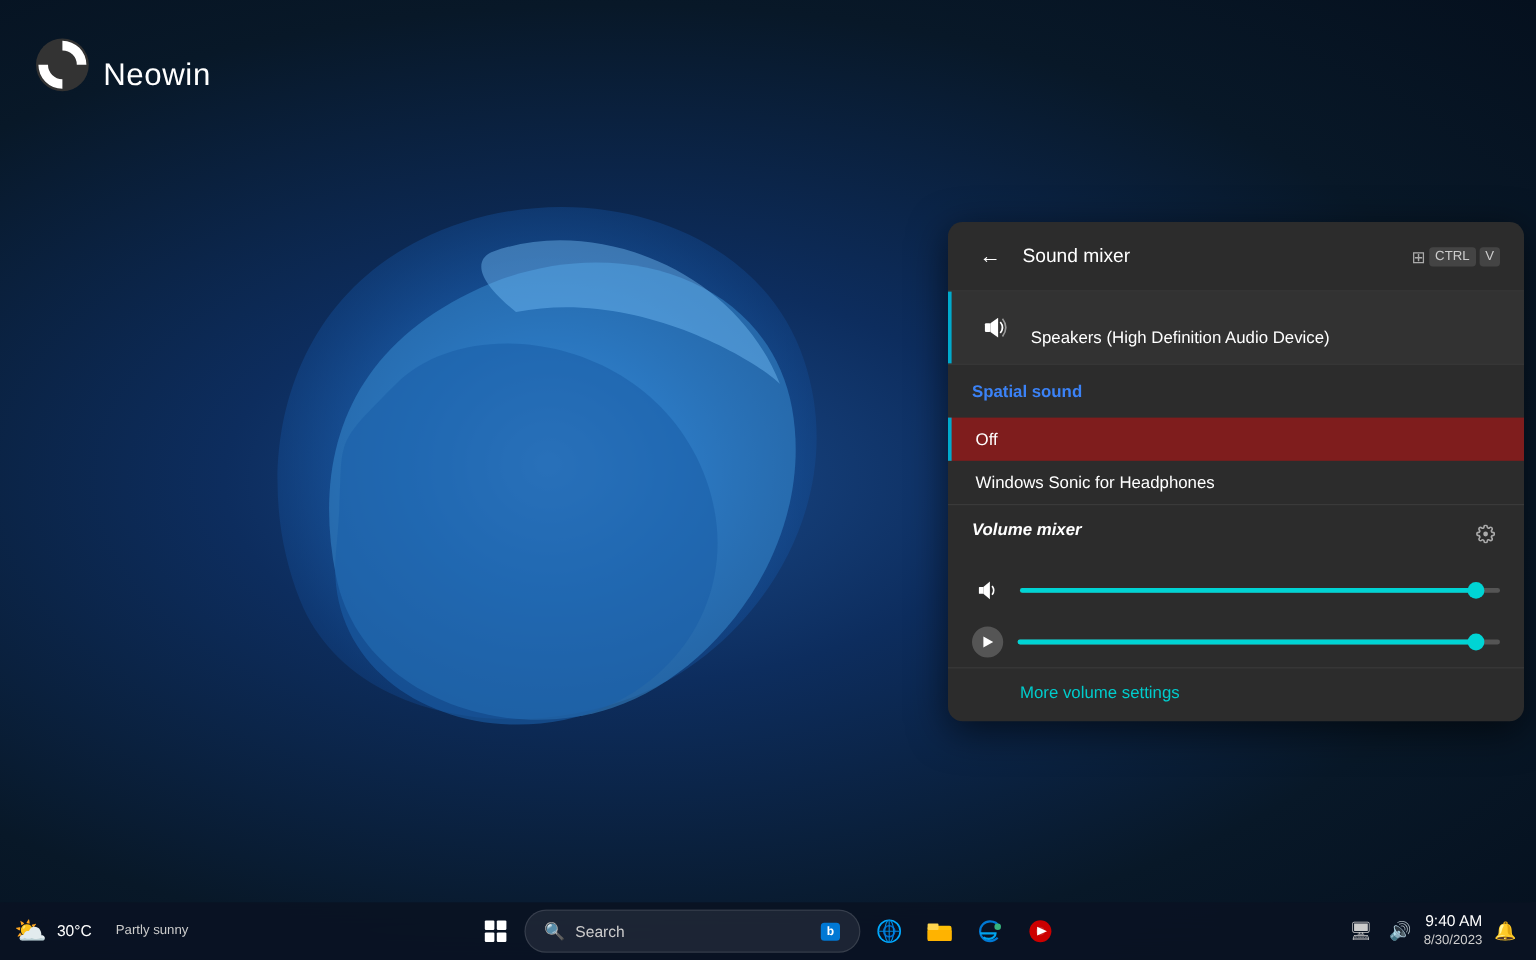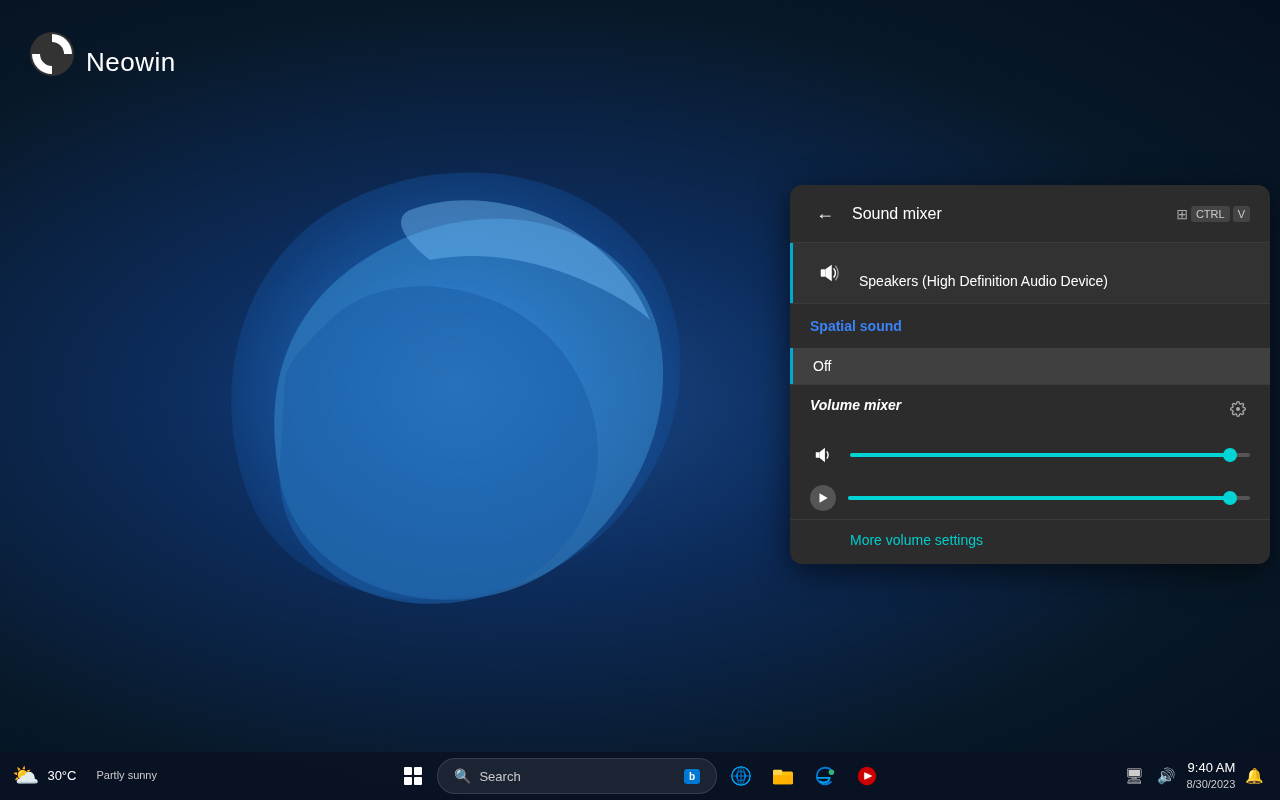--- a/index.html
+++ b/index.html
@@ -161,21 +161,21 @@
       display: flex;
       align-items: center;
       padding: 10px 20px;
       cursor: pointer;
       font-size: 14px;
       color: white;
     }
 
     .spatial-option.active {
       border-left: 3px solid #00aacc;
-      background: #404040;
+      background: #7f1d1d;
     }
 
     .spatial-option:not(.active) {
       padding-left: 23px;
     }
 
     
     .volume-mixer-header {
       display: flex;
       align-items: flex-start;
@@ -464,20 +464,23 @@
   <div class="divider"></div>
 
   <div class="section">
     <div class="section-label">Spatial sound</div>
   </div>
 
   <div class="spatial-option active">
     <span>Off</span>
   </div>
 
+  <div class="spatial-option">
+    <span>Windows Sonic for Headphones</span>
+  </div>
 
   <div class="divider"></div>
 
   <div class="volume-mixer-header">
     <span class="volume-mixer-title">Volume mixer</span>
     <button class="gear-btn">
       <svg width="16" height="16" viewBox="0 0 24 24" fill="currentColor" xmlns="http://www.w3.org/2000/svg">
         <path d="M12 15a3 3 0 100-6 3 3 0 000 6z"></path>
         <path d="M19.4 15a1.65 1.65 0 00.33 1.82l.06.06a2 2 0 010 2.83 2 2 0 01-2.83 0l-.06-.06a1.65 1.65 0 00-1.82-.33 1.65 1.65 0 00-1 1.51V21a2 2 0 01-2 2 2 2 0 01-2-2v-.09A1.65 1.65 0 009 19.4a1.65 1.65 0 00-1.82.33l-.06.06a2 2 0 01-2.83 0 2 2 0 010-2.83l.06-.06A1.65 1.65 0 004.68 15a1.65 1.65 0 00-1.51-1H3a2 2 0 01-2-2 2 2 0 012-2h.09A1.65 1.65 0 004.6 9a1.65 1.65 0 00-.33-1.82l-.06-.06a2 2 0 010-2.83 2 2 0 012.83 0l.06.06A1.65 1.65 0 009 4.68a1.65 1.65 0 001-1.51V3a2 2 0 012-2 2 2 0 012 2v.09a1.65 1.65 0 001 1.51 1.65 1.65 0 001.82-.33l.06-.06a2 2 0 012.83 0 2 2 0 010 2.83l-.06.06A1.65 1.65 0 0019.4 9a1.65 1.65 0 001.51 1H21a2 2 0 012 2 2 2 0 01-2 2h-.09a1.65 1.65 0 00-1.51 1z" fill="none" stroke="currentColor" stroke-width="2"></path>
       </svg>

